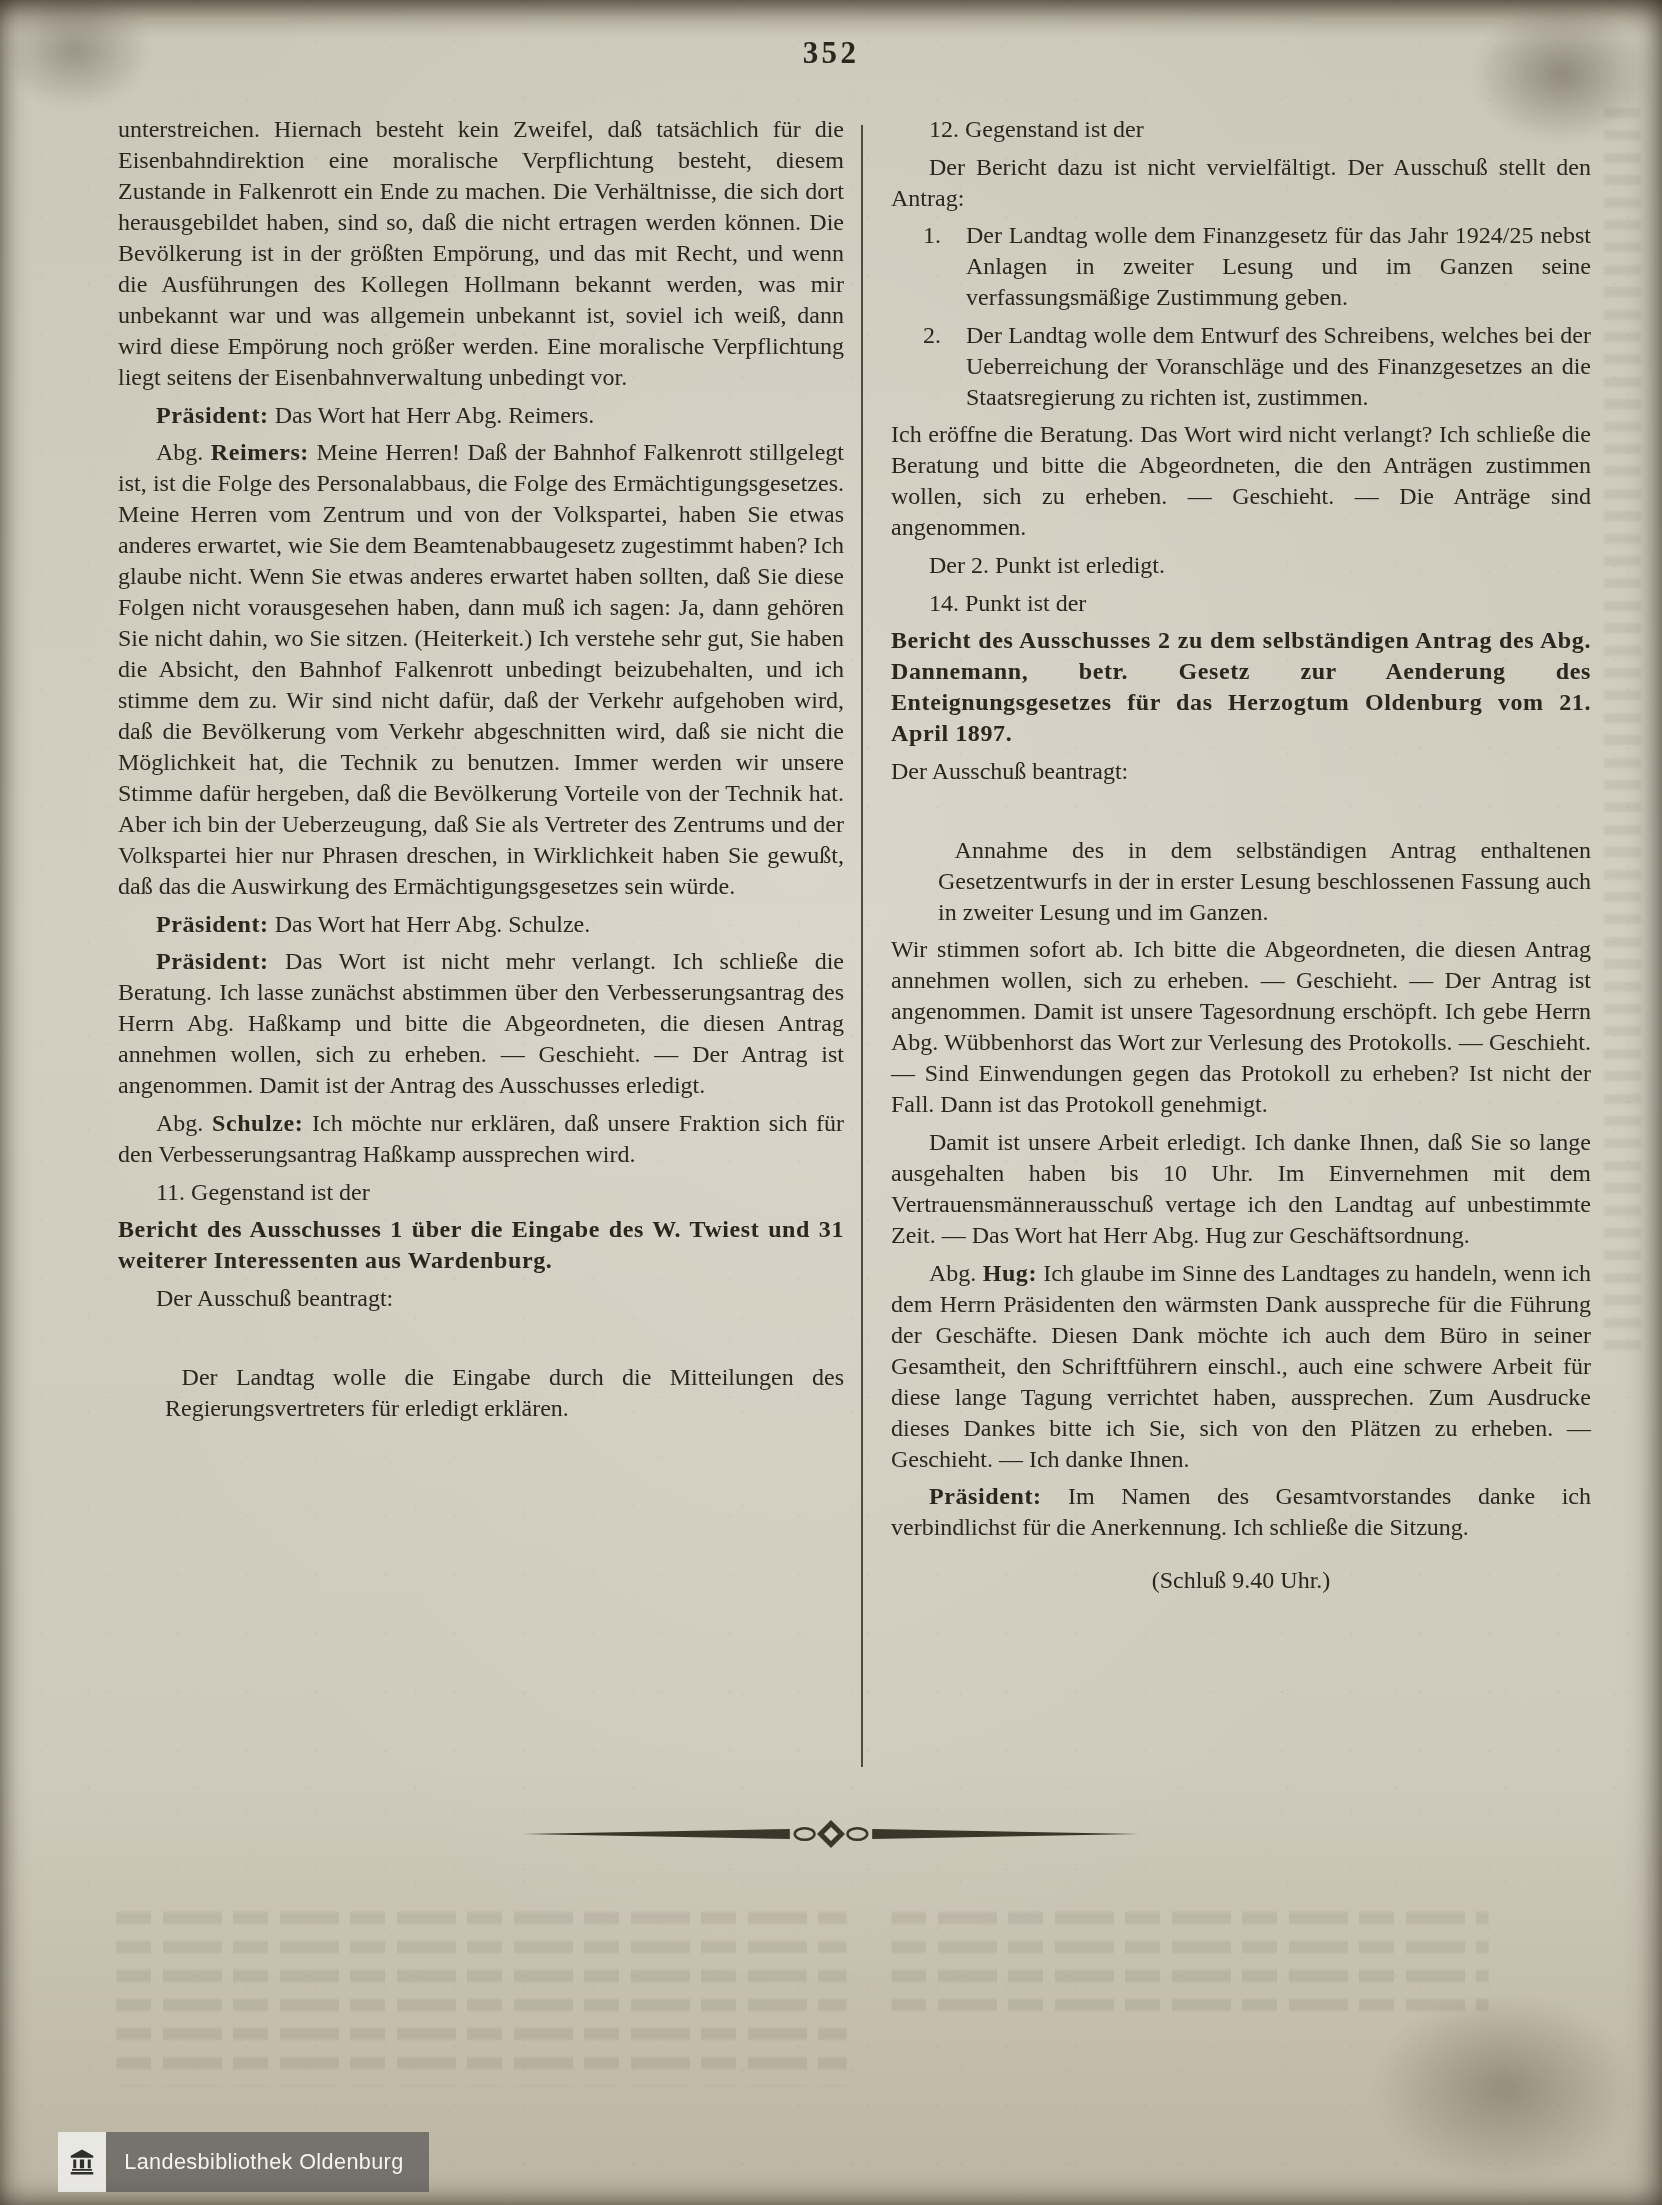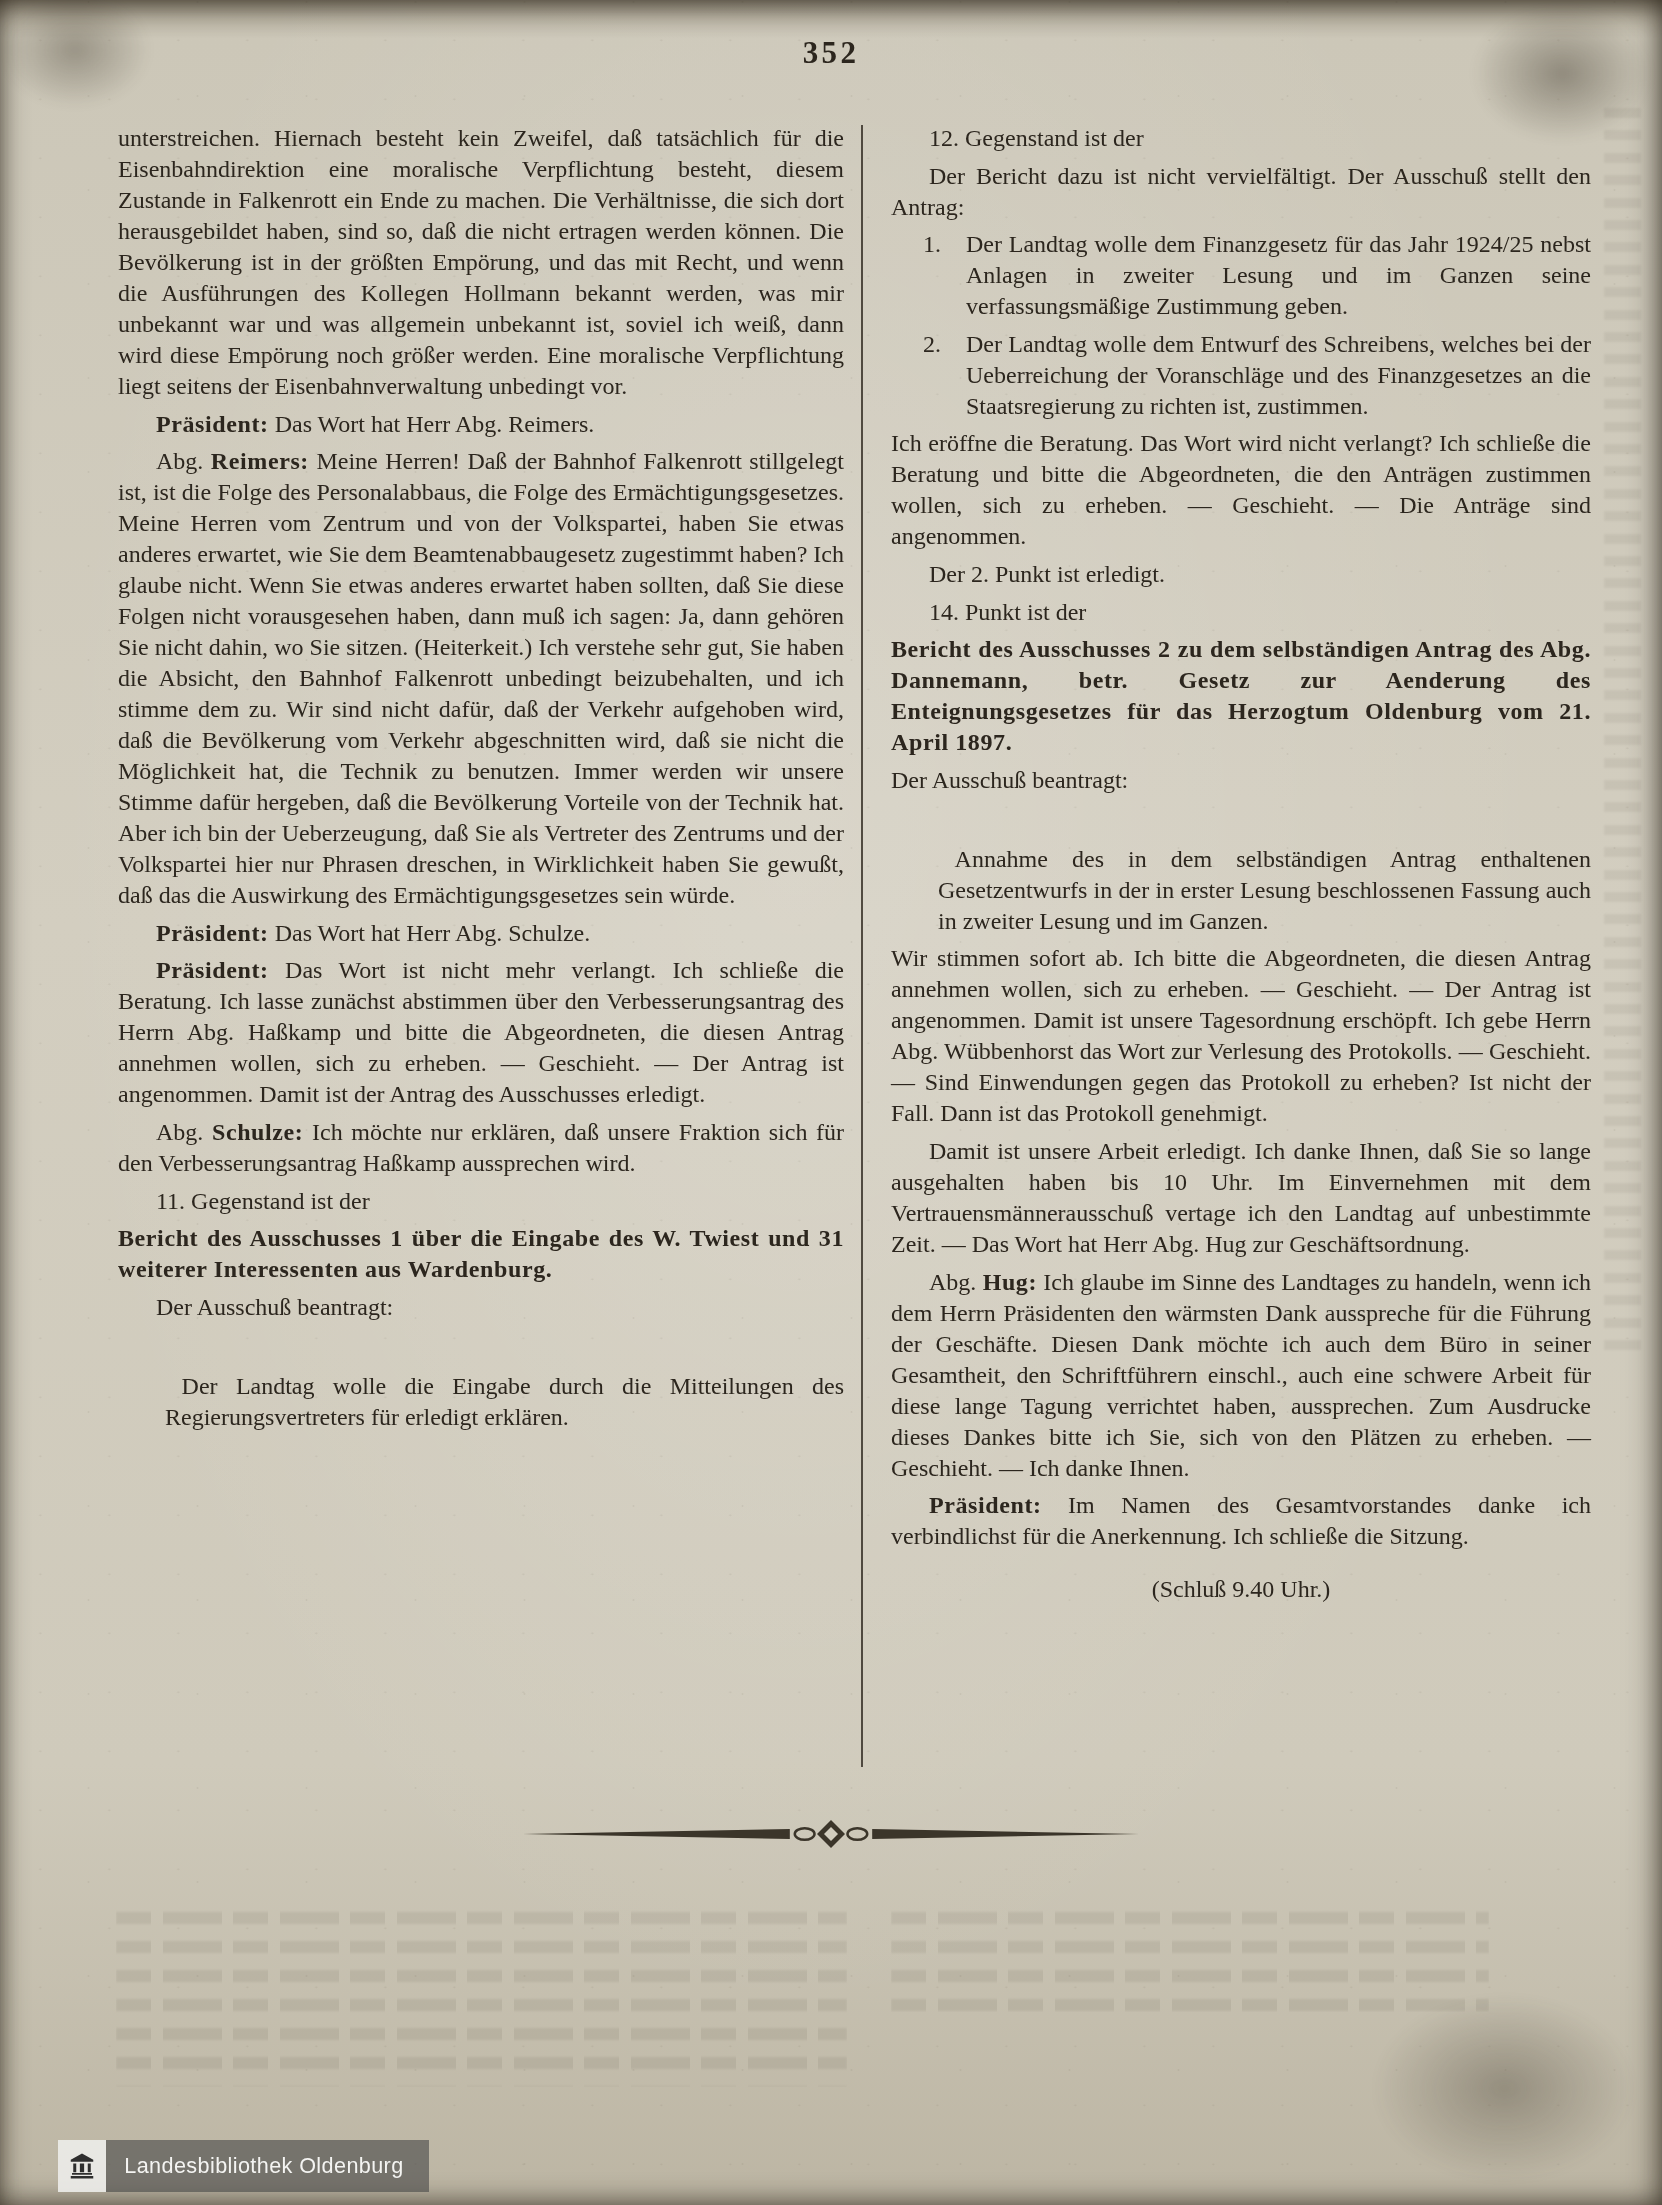--- a/index.html
+++ b/index.html
@@ -38,21 +38,21 @@
   .stain-br { right: -16.6px; bottom: -8.3px; width: 349px; height: 249px;
     background: radial-gradient(closest-side, rgba(45,38,26,.30), transparent 75%); }
   .stain-tl { left: -33px; top: -33px; width: 216px; height: 166px;
     background: radial-gradient(closest-side, rgba(45,38,26,.32), transparent 70%); }
 
   .page-number {
     position: absolute; top: 37px; left: 0; right: 0; z-index: 5;
     text-align: center; font-weight: bold; font-size: 31px; letter-spacing: 3.3px;
   }
 
-  .column { position: absolute; top: 123px; z-index: 5; }
+  .column { position: absolute; top: 114px; z-index: 5; }
   .column-left  { left: 118px;  width: 726px; }
   .column-right { left: 891px; width: 700px; }
 
   .col-rule {
     position: absolute; left: 861px; top: 125px; height: 1642px; width: 1.7px;
     background: rgba(42,36,27,.78); z-index: 4;
   }
 
   .para { margin: 0 0 6.6px; text-align: justify; text-justify: inter-word; }
   .cont   { text-indent: 0; }
@@ -78,21 +78,21 @@
   .bleed-left  { left: 116px;  top: 1904px; width: 731px; height: 183px; }
   .bleed-right { left: 891px; top: 1904px; width: 598px; height: 108px; }
   .bleed-margin {
     position: absolute; pointer-events: none; z-index: 3; opacity: .07; filter: blur(0.8px);
     left: 1604px; top: 108px; width: 37px; height: 1247px;
     background: repeating-linear-gradient(180deg, rgba(55,48,36,.9) 0 10px, transparent 10px 22.4px);
   }
 
   .watermark {
     position: absolute; left: 58px; bottom: 13.3px; z-index: 50;
-    display: flex; align-items: stretch; height: 52px;
+    display: flex; align-items: stretch; height: 60px;
     font-family: "Liberation Sans", sans-serif;
   }
   .wm-logo {
     width: 48px; background: rgba(238,238,236,.88);
     display: flex; align-items: center; justify-content: center;
   }
   .wm-bar {
     background: rgba(72,72,72,.62); color: #f4f4f2;
     display: flex; align-items: center; padding: 0 25px 0 18.3px;
     font-size: 21.6px; letter-spacing: 0.4px; white-space: nowrap;

